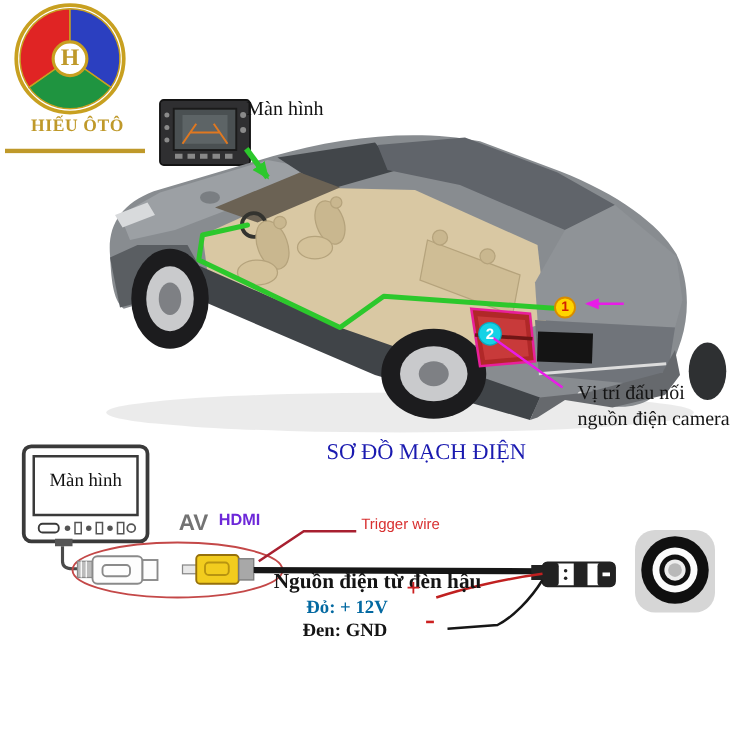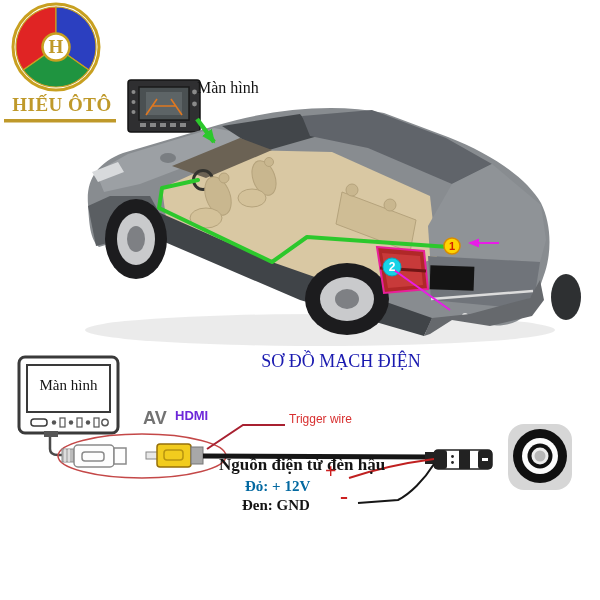--- a/index.html
+++ b/index.html
@@ -2,21 +2,21 @@
 <html><head>
 <meta charset="utf-8">
 <style>
   html,body{margin:0;padding:0;background:#fff;}
   .stage{position:relative;width:600px;height:600px;background:#ffffff;overflow:hidden;
          font-family:"Liberation Serif","DejaVu Serif",serif;}
   .art{position:absolute;left:0;top:0;}
   .lbl{position:absolute;color:#141414;white-space:nowrap;}
   .serif{font-family:"Liberation Serif","DejaVu Serif",serif;}
   .sans{font-family:"Liberation Sans","DejaVu Sans",sans-serif;}
-  .brand{left:4px;top:94px;width:116px;text-align:center;font-size:19px;font-weight:bold;
+  .brand{left:4px;top:94px;width:116px;text-align:center;font-size:14px;font-weight:bold;
          color:#bf992a;letter-spacing:.5px;}
   .monogram{left:43px;top:34px;width:26px;height:26px;line-height:26px;text-align:center;
          font-size:19px;font-weight:bold;color:#bf992a;}
   .monitor-top{left:197px;top:79px;font-size:16px;}
   .cam-pos{left:503px;top:227px;font-size:16px;line-height:21px;}
   .pow-pos{left:462px;top:304px;font-size:16px;line-height:21px;}
   .title{left:241px;top:351px;width:200px;text-align:center;font-size:18px;font-weight:normal;
          color:#1a1ab0;}
   .monitor-bot{left:27px;top:377px;width:83px;text-align:center;font-size:15px;}
   .av{left:143px;top:408px;font-size:18px;font-weight:bold;color:#737373;}
@@ -208,20 +208,24 @@
     <circle cx="540" cy="456" r="5.5" fill="#b8b8b8"></circle>
   </g>
 </svg>
 
 <div class="lbl brand serif">HIẾU ÔTÔ</div>
 <div class="lbl monogram serif">H</div>
 
 <div class="lbl monitor-top serif">Màn hình</div>
 
 
+<div class="lbl pow-pos serif">
+  <div>Vị trí đấu nối</div>
+  <div>nguồn điện camera</div>
+</div>
 
 <div class="lbl mk mk1">1</div>
 <div class="lbl mk mk2">2</div>
 
 <div class="lbl title serif">SƠ ĐỒ MẠCH ĐIỆN</div>
 
 <div class="lbl monitor-bot serif">Màn hình</div>
 <div class="lbl av sans">AV</div>
 <div class="lbl hdmi sans">HDMI</div>
 <div class="lbl trigger sans">Trigger wire</div>

